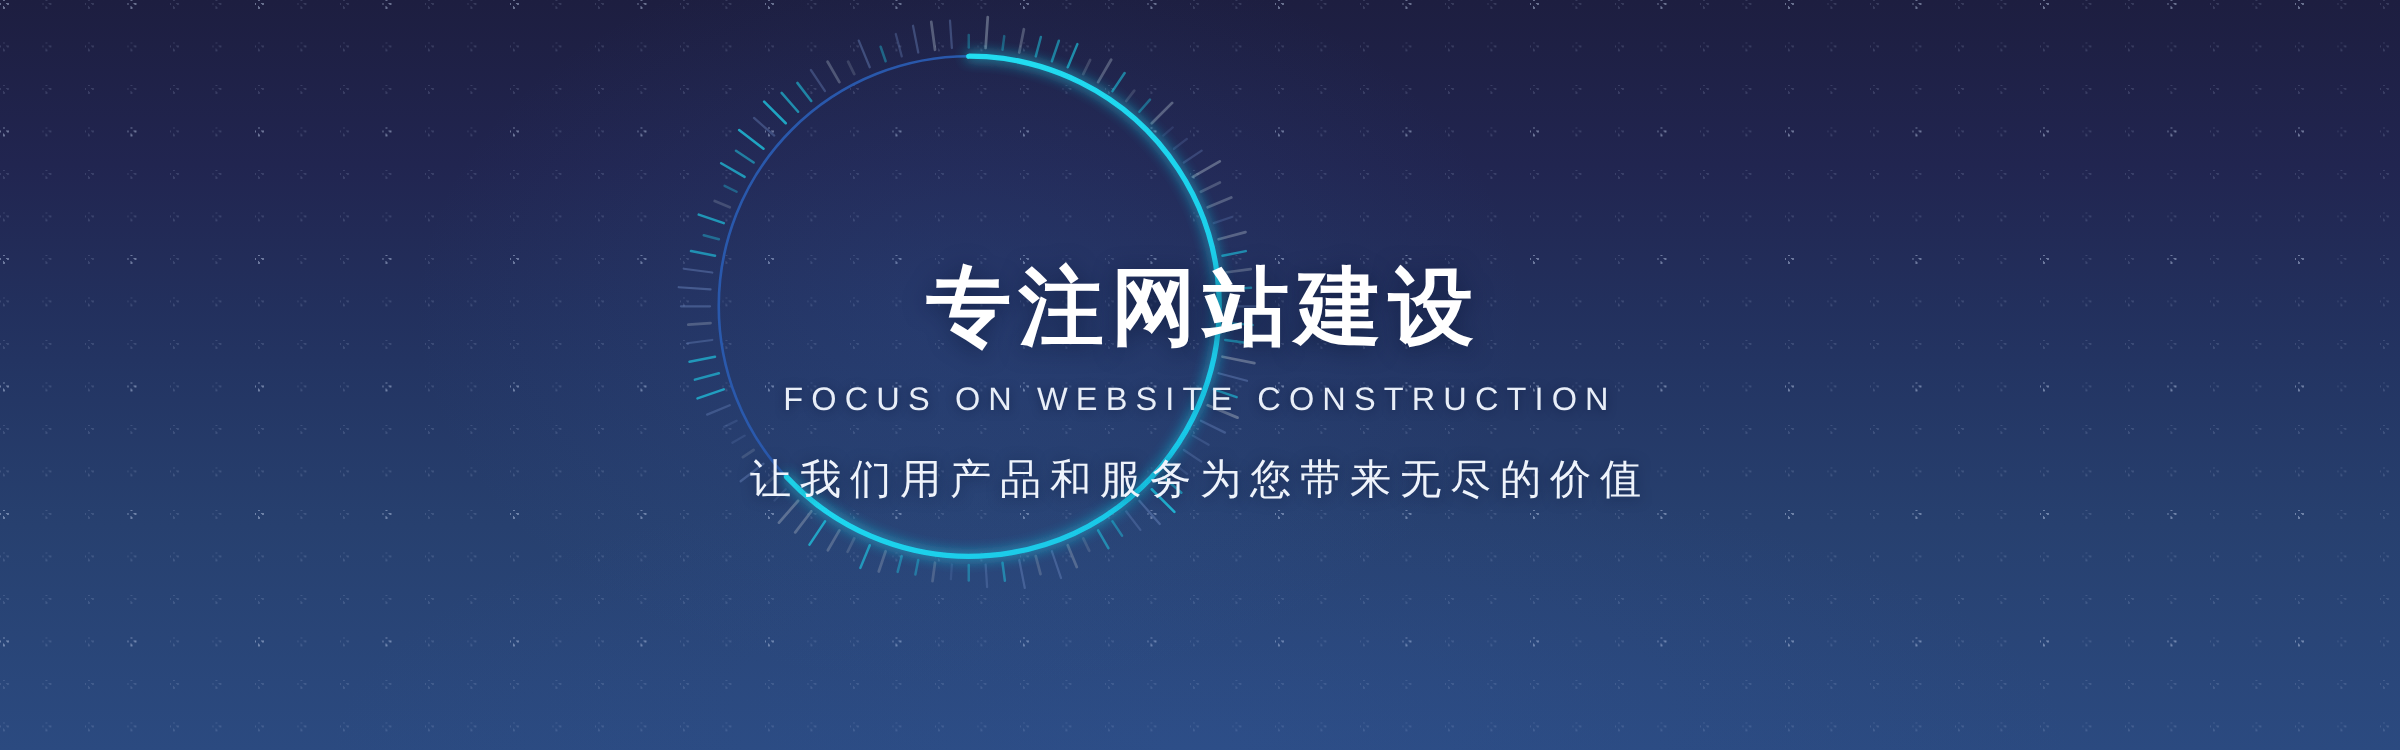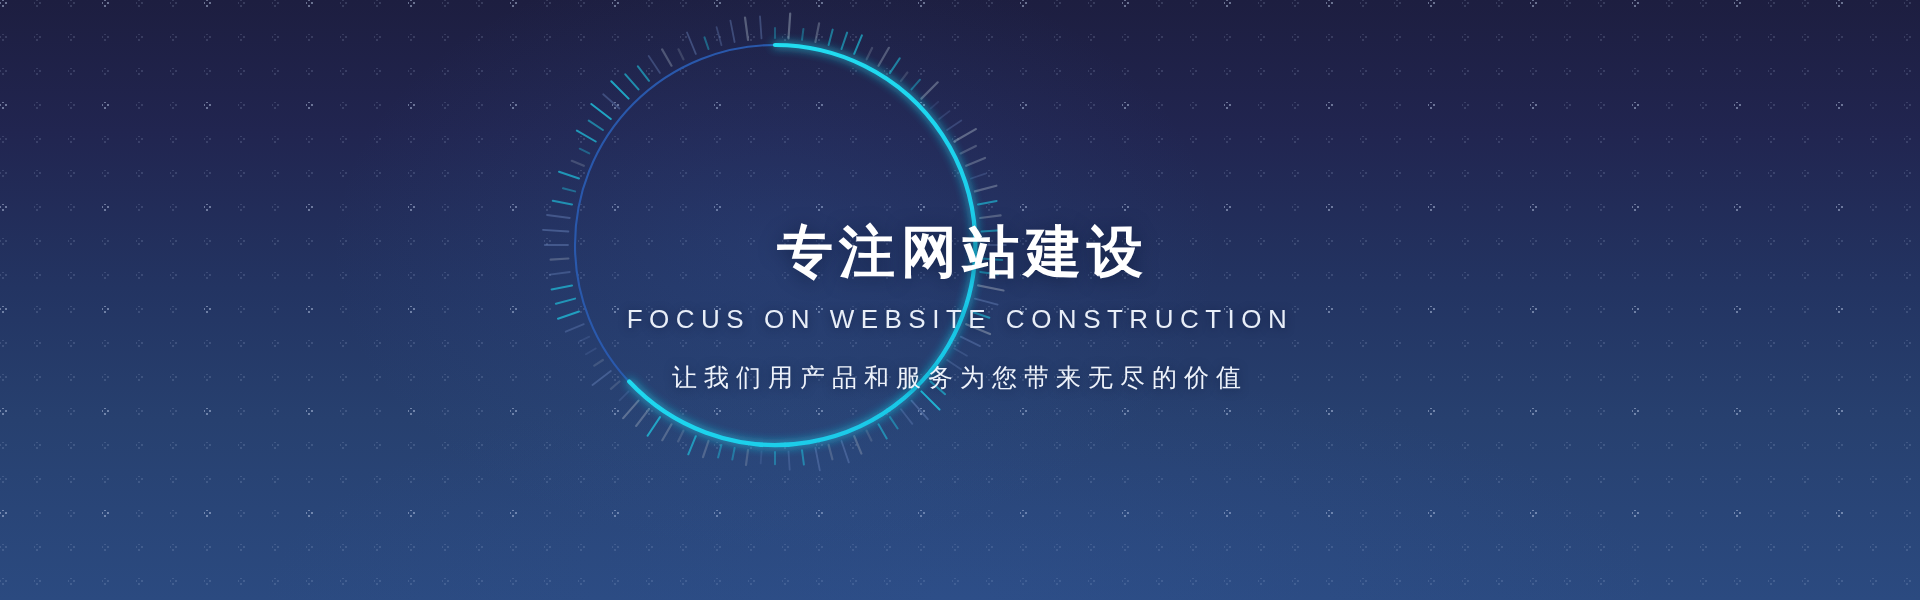--- a/index.html
+++ b/index.html
@@ -69,21 +69,21 @@
     height: 600px;
     display: flex;
     flex-direction: column;
     align-items: center;
     justify-content: center;
     padding-top: 18px;
     box-sizing: border-box;
   }
 
   .headline {
-    font-size: 56px;
+    font-size: 68px;
     font-weight: bold;
     color: #ffffff;
     letter-spacing: 6px;
     line-height: 1;
     text-shadow: 0 2px 18px rgba(10,20,50,0.55);
     white-space: nowrap;
     margin: 0 0 0 6px;
   }
 
   .subline {
@@ -91,21 +91,21 @@
     font-size: 26px;
     font-weight: normal;
     color: #e8eef8;
     letter-spacing: 6.5px;
     white-space: nowrap;
     text-shadow: 0 1px 8px rgba(10,20,50,0.5);
   }
 
   .tagline {
     margin-top: 26px;
-    font-size: 25px;
+    font-size: 33px;
     font-weight: normal;
     color: #eef3fb;
     letter-spacing: 7px;
     white-space: nowrap;
     text-shadow: 0 1px 10px rgba(10,20,50,0.5);
   }
 </style>
 </head>
 <body>
 

